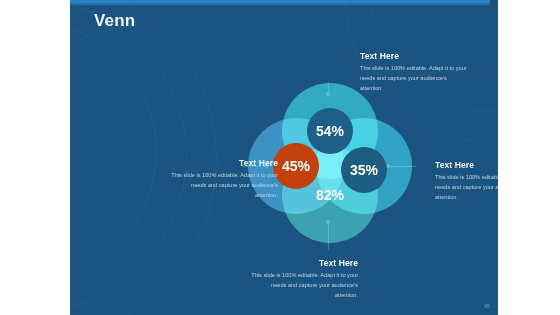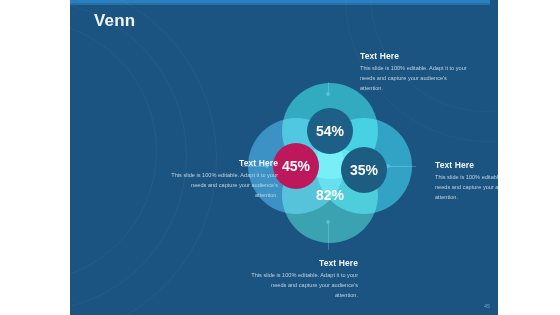--- a/index.html
+++ b/index.html
@@ -103,21 +103,21 @@
     height: 46px;
     border-radius: 50%;
     display: flex;
     align-items: center;
     justify-content: center;
     font-size: 14px;
     font-weight: bold;
     color: #ffffff;
   }
   #hub-top    { left: 52px; top: 23px;  background: #1d5f86; }
-  #hub-left   { left: 18px; top: 58px;  background: #be185d; }
+  #hub-left   { left: 18px; top: 58px;  background: #c2410c; }
   #hub-right  { left: 86px; top: 62px;  background: #1c5d81; }
   #hub-bottom { left: 52px; top: 87px;  background: transparent; }
 
   
   .conn-line { position: absolute; background: #3d7ba6; }
   .conn-dot  { position: absolute; width: 4px; height: 4px; border-radius: 50%; background: #3f86b4; }
 
   #conn-top-line   { left: 258px; top: 82px;  width: 1px;  height: 12px; }
   #conn-top-dot    { left: 256px; top: 92px; }
   #conn-left-line  { left: 172px; top: 166px; width: 26px; height: 1px; }

